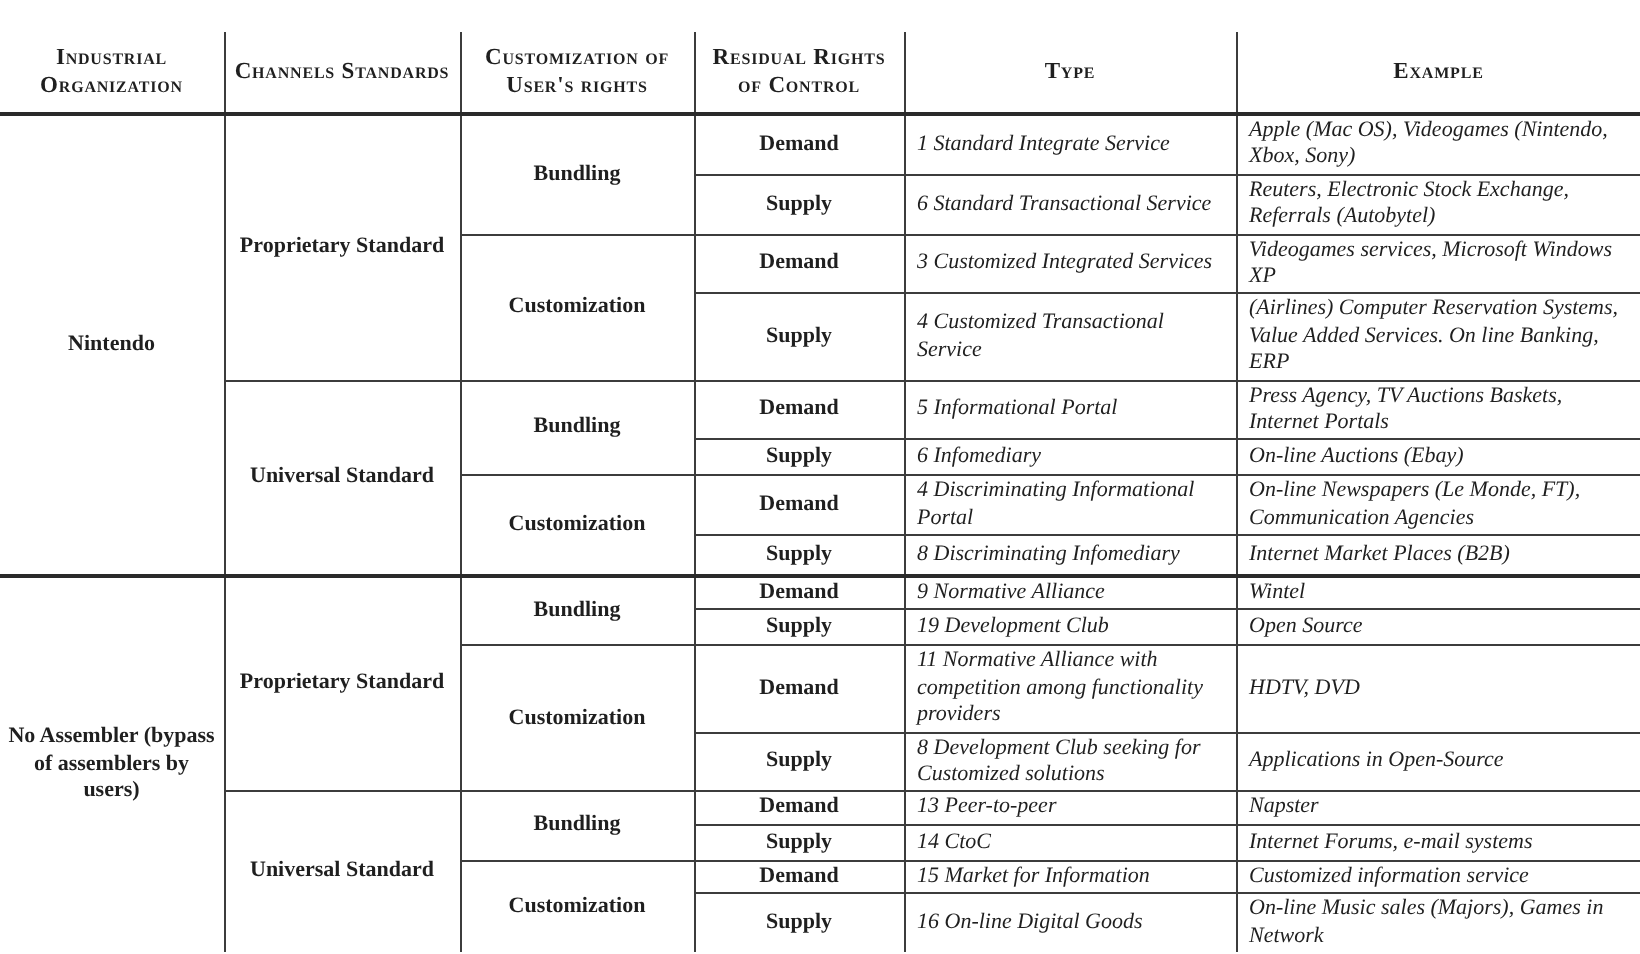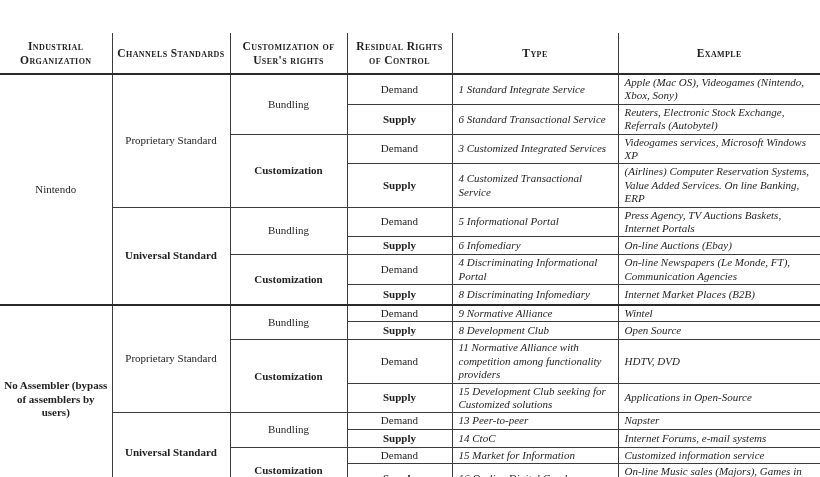--- a/index.html
+++ b/index.html
@@ -9,21 +9,21 @@
     width: 820px;
   }
   body {
     font-family: "Liberation Serif", "DejaVu Serif", serif;
     color: #1f1f1f;
   }
   .page {
     width: 820px;
     height: 477px;
     box-sizing: border-box;
-    padding-top: 33px;
+    padding-top: 16px;
     overflow: hidden;
     background: #ffffff;
   }
   table.classification {
     width: 820px;
     table-layout: fixed;
     border-collapse: collapse;
     border: hidden; 
   }
   td, th {
@@ -41,21 +41,21 @@
     letter-spacing: 0.4px;
     text-align: center;
     border-bottom: 2px solid #2a2a2a;
     height: 36px;
     padding: 2px 3px;
   }
   
   tr.section-start td { border-top: 2px solid #2a2a2a; }
 
   td.org, td.std, td.cust, td.res { text-align: center; font-weight: bold; }
-  td.bold { font-weight: normal; }
+  td.bold { font-weight: bold; }
   td.type, td.ex {
     font-style: italic;
     text-align: left;
     padding-left: 6px;
     padding-right: 4px;
   }
   
   tbody tr:nth-child(1)  { height: 28px; }
   tbody tr:nth-child(2)  { height: 24px; }
   tbody tr:nth-child(3)  { height: 27px; }
@@ -147,32 +147,32 @@
       <tr class="section-start">
         <td class="org" rowspan="8">No Assembler (bypass of assemblers by users)</td>
         <td class="std bold" rowspan="4">Proprietary Standard</td>
         <td class="cust bold" rowspan="2">Bundling</td>
         <td class="res bold">Demand</td>
         <td class="type">9 Normative Alliance</td>
         <td class="ex">Wintel</td>
       </tr>
       <tr>
         <td class="res">Supply</td>
-        <td class="type">8 Development Club</td>
+        <td class="type">19 Development Club</td>
         <td class="ex">Open Source</td>
       </tr>
       <tr>
         <td class="cust" rowspan="2">Customization</td>
         <td class="res bold">Demand</td>
         <td class="type">11 Normative Alliance with competition among functionality providers</td>
         <td class="ex">HDTV, DVD</td>
       </tr>
       <tr>
         <td class="res">Supply</td>
-        <td class="type">15 Development Club seeking for Customized solutions</td>
+        <td class="type">8 Development Club seeking for Customized solutions</td>
         <td class="ex">Applications in Open-Source</td>
       </tr>
       <tr>
         <td class="std" rowspan="4">Universal Standard</td>
         <td class="cust bold" rowspan="2">Bundling</td>
         <td class="res bold">Demand</td>
         <td class="type">13 Peer-to-peer</td>
         <td class="ex">Napster</td>
       </tr>
       <tr>

